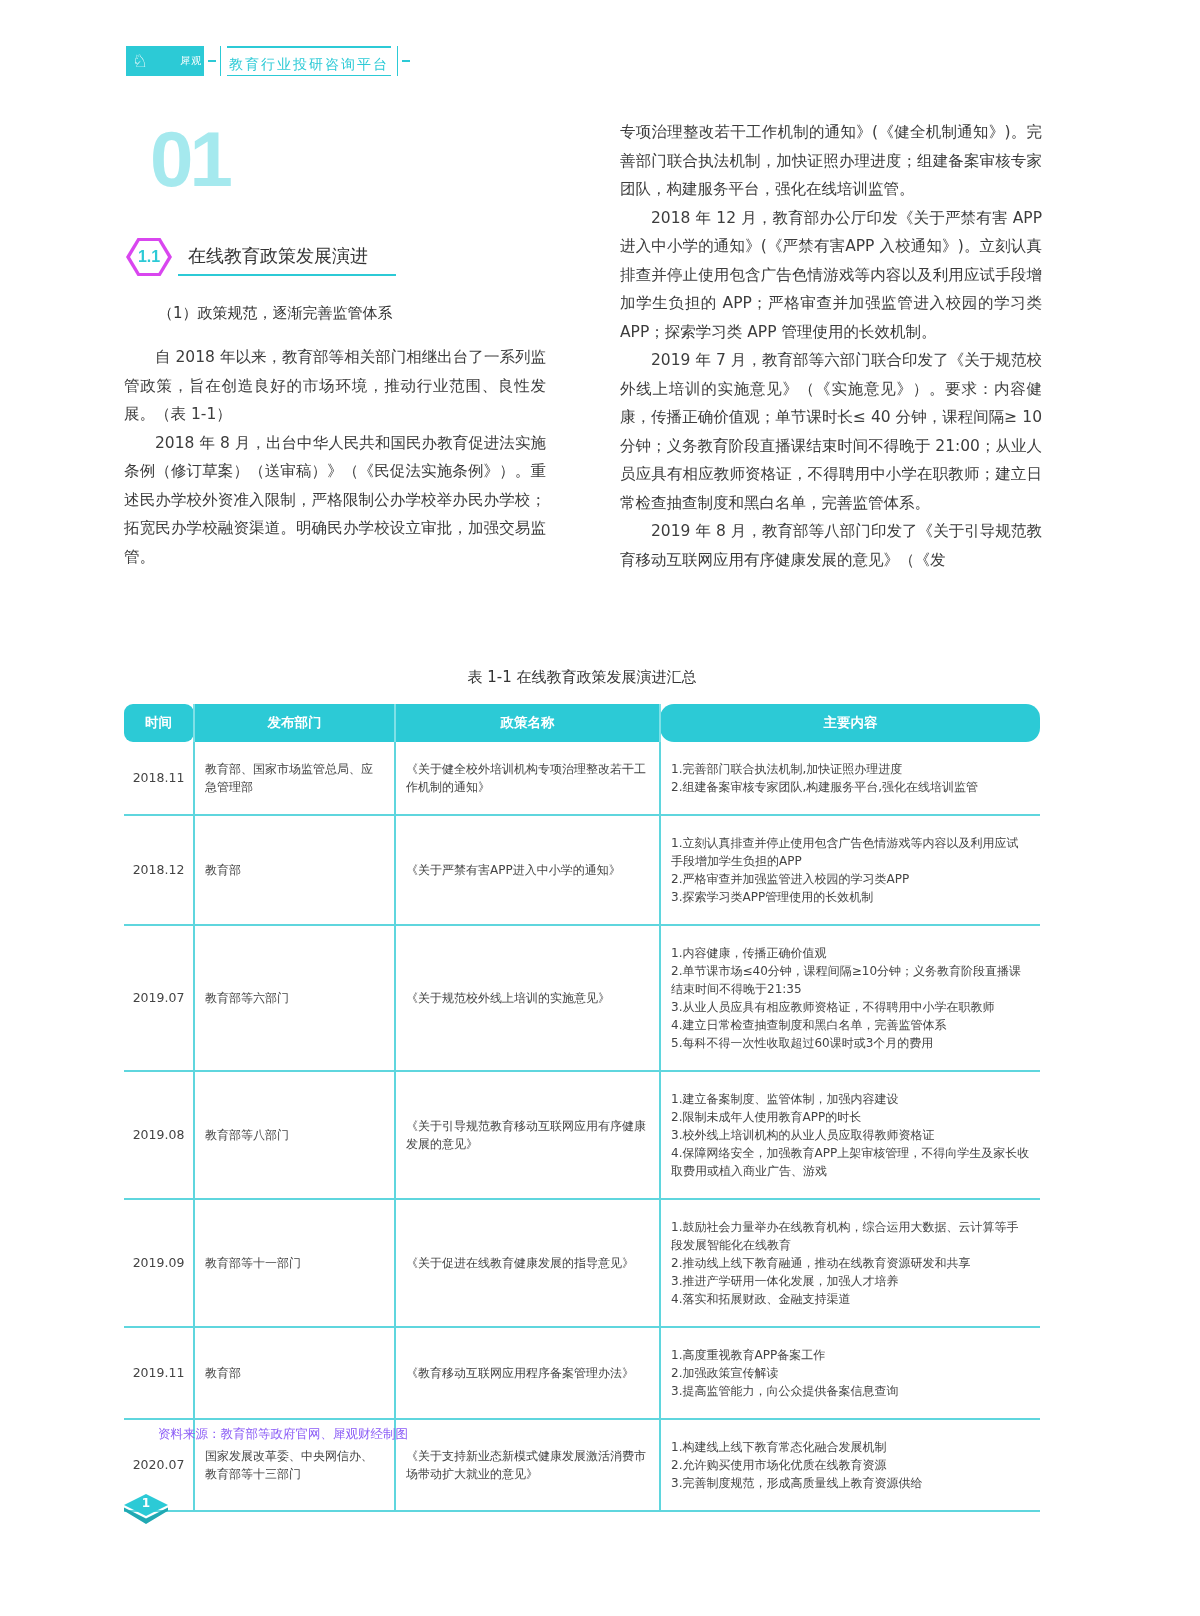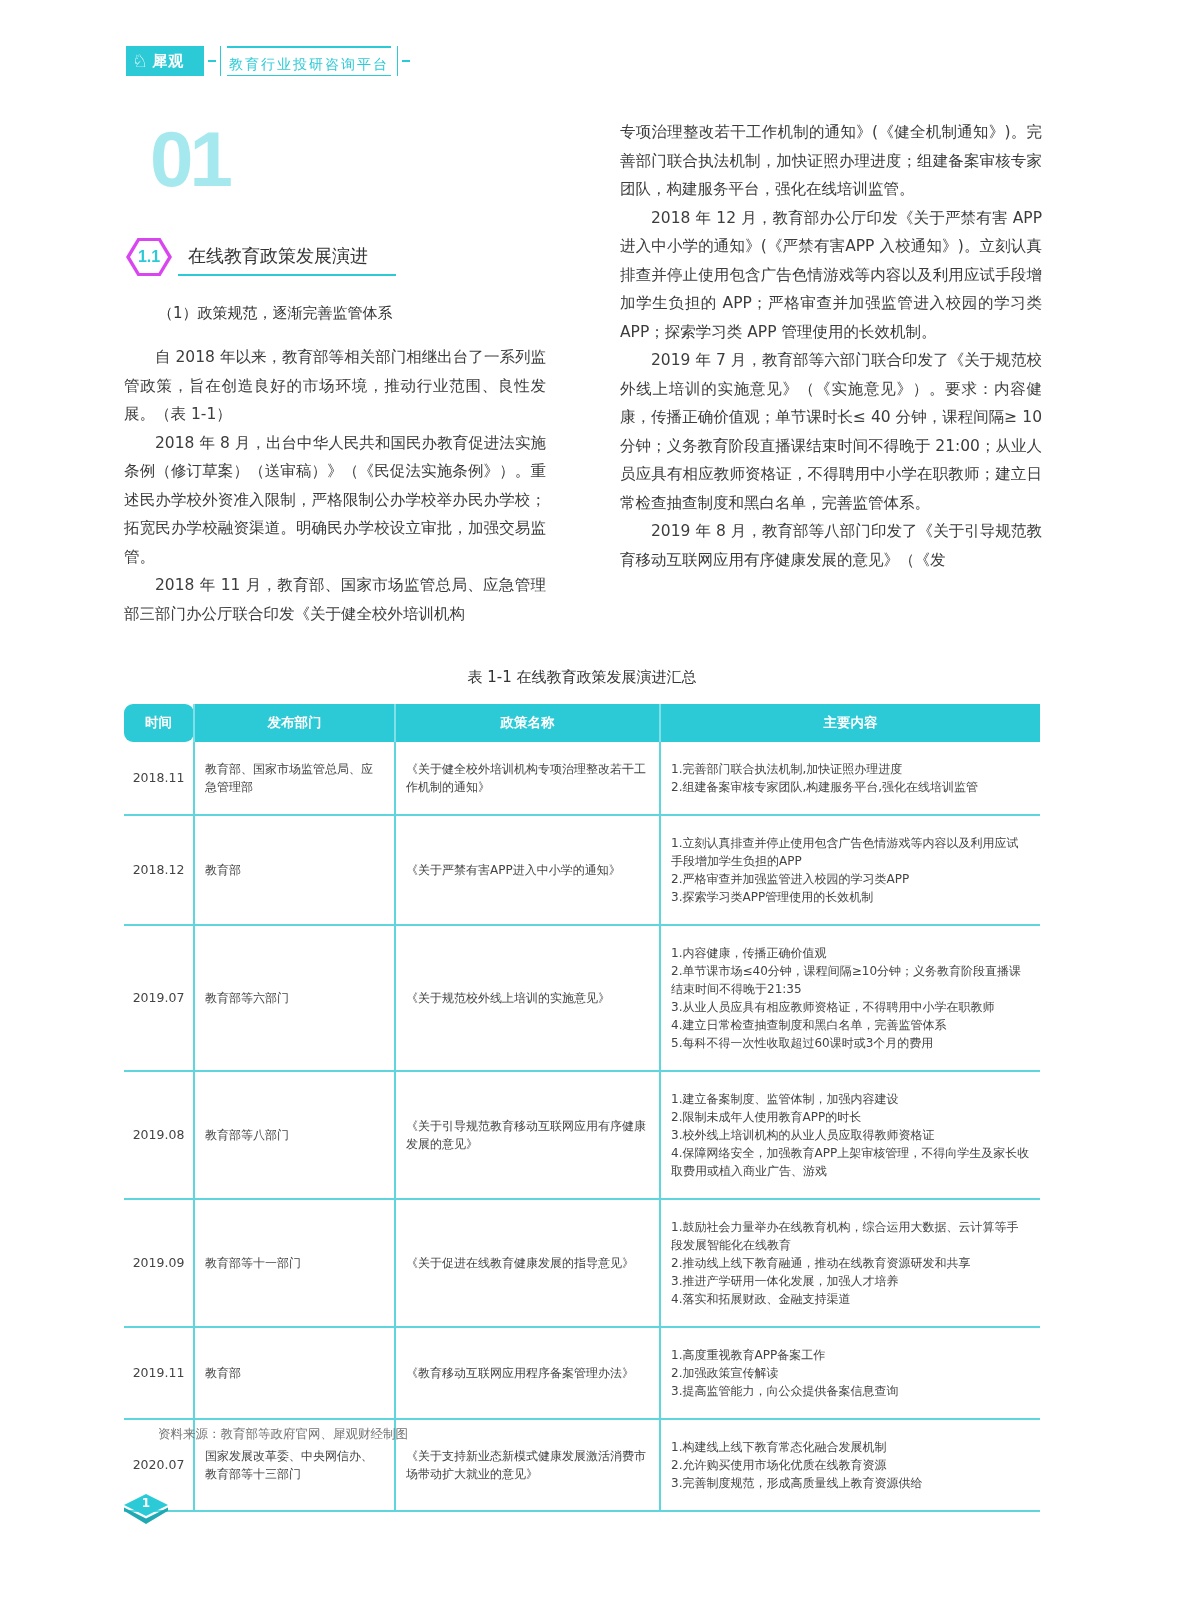--- a/index.html
+++ b/index.html
@@ -3,21 +3,21 @@
   <meta charset="utf-8">
   <style>
     * { box-sizing: border-box; margin: 0; padding: 0; }
     html, body { width: 1200px; height: 1616px; background: #ffffff; }
     body { position: relative; font-family: "DejaVu Sans", "Liberation Sans", sans-serif; color: #3a3a3a; overflow: hidden; }
 
     
     .header { position: absolute; left: 126px; top: 46px; height: 30px; display: flex; align-items: center; }
     .logo { width: 78px; height: 30px; background: #2ccad6; color: #fff; display: flex; align-items: center; padding-left: 6px; gap: 4px; }
     .logo .mark { font-size: 18px; line-height: 1; }
-    .logo .brand { font-size: 15px; font-weight: bold; letter-spacing: 1px; }
+    .logo .brand { font-size: 10px; font-weight: normal; letter-spacing: 1px; margin-left: 28px; }
     .header .dash { width: 8px; height: 2px; background: #2ccad6; margin: 0 4px; }
     .slogan { border: 1.5px solid #2ccad6; border-top: none; border-bottom: none; padding: 2px 8px; height: 30px; display: flex; align-items: flex-end; position: relative; }
     .slogan::before, .slogan::after { content: ""; position: absolute; left: 6px; right: 6px; height: 1.5px; background: #2ccad6; }
     .slogan::before { top: 0; } .slogan::after { bottom: 0; }
     .slogan span { color: #2ccad6; font-size: 14px; font-family: "DejaVu Serif", serif; letter-spacing: 2px; }
 
     
     .chapter { position: absolute; left: 126px; top: 128px; height: 60px; }
     .chapter .num { position: absolute; left: 24px; top: 0; font-size: 78px; font-weight: bold; color: #7fe0e7; opacity: 0.7; line-height: 62px; letter-spacing: -4px; font-family: "Liberation Sans", sans-serif; }
     .chapter .title { position: relative; top: 20px; font-size: 22px; color: #333; letter-spacing: 0.5px; white-space: nowrap; }
@@ -35,27 +35,27 @@
     .col p { margin: 0; }
     .col p.indent { text-indent: 2em; }
     .col-left { left: 124px; top: 343px; width: 422px; }
     .col-right { left: 620px; top: 118px; width: 422px; }
 
     .table-caption { position: absolute; left: 0; width: 1164px; top: 668px; text-align: center; font-size: 15px; color: #333; }
 
     table.policy { position: absolute; left: 124px; top: 704px; width: 916px; border-collapse: collapse; font-size: 12px; color: #444; }
     table.policy th { background: #2ccad6; color: #fff; font-weight: bold; font-size: 13.5px; height: 38px; border-left: 2px solid #7fe0e7; border-right: 2px solid #7fe0e7; }
     table.policy th:first-child { border-left: none; border-radius: 9px; }
-    table.policy th:last-child { border-right: none; }
+    table.policy th:last-child { border-right: none; border-radius: 14px; }
     table.policy td { border-bottom: 2px solid #5fd6de; border-left: 2px solid #5fd6de; padding: 18px 10px; vertical-align: middle; line-height: 18px; }
     table.policy td:first-child { border-left: none; text-align: center; padding: 6px 4px; font-size: 12.5px; }
     .c-time { width: 70px; } .c-dept { width: 201px; } .c-name { width: 265px; } .c-content { width: 380px; }
     td.content div { white-space: normal; }
 
-    .source { position: absolute; left: 158px; top: 1426px; font-size: 12.5px; color: #737373; }
+    .source { position: absolute; left: 158px; top: 1426px; font-size: 12.5px; color: #8b5cf6; }
 
     .pagebadge { position: absolute; left: 124px; top: 1494px; width: 44px; height: 30px; }
     .pagebadge .top { position: absolute; left: 0; top: 0; width: 44px; height: 22px; background: #2ccad6; clip-path: polygon(50% 0, 100% 50%, 50% 100%, 0 50%); }
     .pagebadge .side { position: absolute; left: 0; top: 8px; width: 44px; height: 22px; background: #21a9b3; clip-path: polygon(0 25%, 50% 75%, 100% 25%, 100% 40%, 50% 100%, 0 40%); }
     .pagebadge .num { position: absolute; left: 0; width: 44px; top: 2px; text-align: center; color: #fff; font-size: 12px; font-weight: bold; }
   </style>
 </head>
 <body>
 
 <div class="header">
@@ -80,21 +80,20 @@
   </div>
   <div class="title">在线教育政策发展演进</div>
   <div class="underline"></div>
 </div>
 
 <div class="subhead">（1）政策规范，逐渐完善监管体系</div>
 
 <div class="col col-left">
   <p class="indent">自 2018 年以来，教育部等相关部门相继出台了一系列监管政策，旨在创造良好的市场环境，推动行业范围、良性发展。（表 1-1）</p>
   <p class="indent">2018 年 8 月，出台中华人民共和国民办教育促进法实施条例（修订草案）（送审稿）》（《民促法实施条例》）。重述民办学校外资准入限制，严格限制公办学校举办民办学校；拓宽民办学校融资渠道。明确民办学校设立审批，加强交易监管。</p>
-  <p class="indent">2018 年 11 月，教育部、国家市场监管总局、应急管理部三部门办公厅联合印发《关于健全校外培训机构</p>
 </div>
 
 <div class="col col-right">
   <p>专项治理整改若干工作机制的通知》(《健全机制通知》)。完善部门联合执法机制，加快证照办理进度；组建备案审核专家团队，构建服务平台，强化在线培训监管。</p>
   <p class="indent">2018 年 12 月，教育部办公厅印发《关于严禁有害 APP 进入中小学的通知》(《严禁有害APP 入校通知》)。立刻认真排查并停止使用包含广告色情游戏等内容以及利用应试手段增加学生负担的 APP；严格审查并加强监管进入校园的学习类 APP；探索学习类 APP 管理使用的长效机制。</p>
   <p class="indent">2019 年 7 月，教育部等六部门联合印发了《关于规范校外线上培训的实施意见》（《实施意见》）。要求：内容健康，传播正确价值观；单节课时长≤ 40 分钟，课程间隔≥ 10 分钟；义务教育阶段直播课结束时间不得晚于 21:00；从业人员应具有相应教师资格证，不得聘用中小学在职教师；建立日常检查抽查制度和黑白名单，完善监管体系。</p>
   <p class="indent">2019 年 8 月，教育部等八部门印发了《关于引导规范教育移动互联网应用有序健康发展的意见》（《发</p>
 </div>
 
 <div class="table-caption">表 1-1 在线教育政策发展演进汇总</div>

